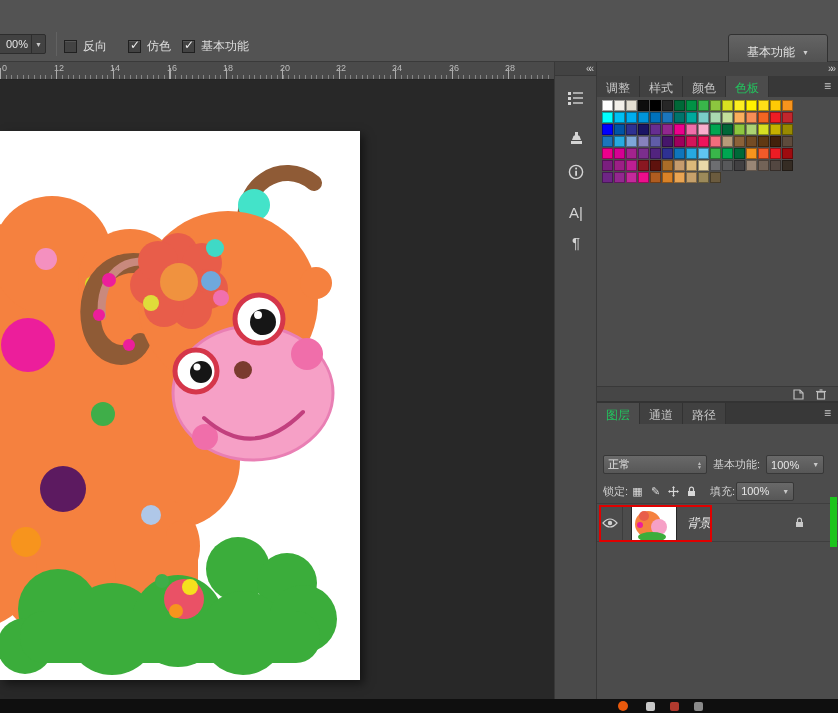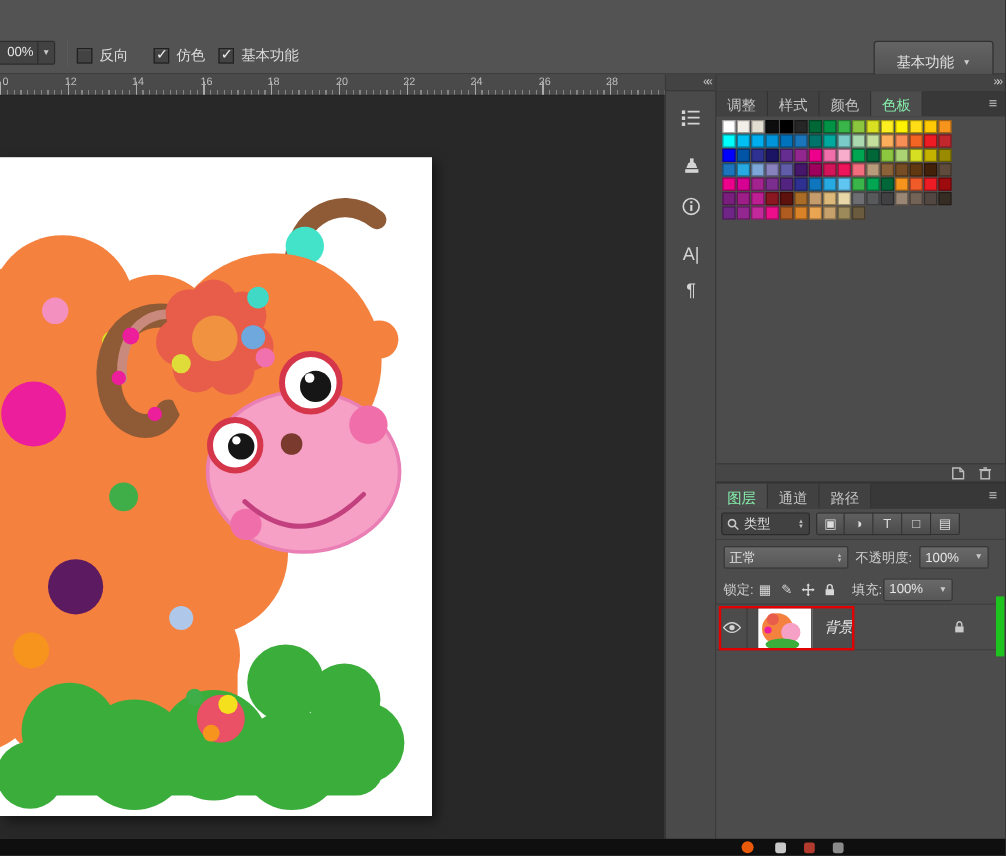--- a/index.html
+++ b/index.html
@@ -45,21 +45,21 @@
   .strip-btn { position:absolute; left:6px; width:30px; height:28px; display:flex; align-items:center; justify-content:center; color:#d4d4d4; border-radius:3px; }
   .strip-btn .big { font-size:15px; }
 
   
   .panels { position:absolute; left:597px; top:0; width:241px; height:637px; background:#333333; }
   .dock-header { position:absolute; top:0; left:0; right:0; height:14px; background:#434343; text-align:right; color:#c4c4c4; font-size:10px; line-height:12px; padding:1px 5px 0 0; letter-spacing:-3px; }
   .tabbar { position:absolute; left:0; right:0; height:21px; background:#383838; display:flex; align-items:stretch; }
   .t-swatches { top:14px; }
   .t-layers { top:341px; }
   .tab { padding:4px 9px 0; font-size:12px; color:#c4c4c4; background:#414141; border-right:1px solid #323232; }
-  .tab.active { background:#4c4c4c; color:#86efac; }
+  .tab.active { background:#4c4c4c; color:#22c55e; }
   .panel-menu { margin-left:auto; padding:3px 7px 0; color:#c8c8c8; font-size:12px; }
 
   .swatch-panel-body { position:absolute; top:35px; left:0; right:0; height:304px; background:#4c4c4c; }
   .swatch-grid { position:absolute; left:5px; top:3px; width:194px; display:grid; grid-template-columns:repeat(16,12px); grid-auto-rows:12px; }
   .swatch { width:11px; height:11px; outline:1px solid rgba(0,0,0,.35); outline-offset:-1px; }
   .swatch.empty { outline:none; background:transparent; }
   .panel-footer { position:absolute; bottom:0; left:0; right:0; height:15px; border-top:1px solid #393939; background:#464646; display:flex; justify-content:flex-end; align-items:center; gap:12px; padding-right:12px; }
 
   .layers-body { position:absolute; top:362px; left:0; right:0; bottom:0; background:#4c4c4c; }
   .filter-row { position:absolute; top:0; left:0; right:0; height:26px; padding:3px 4px; border-bottom:1px solid #3f3f3f; display:flex; align-items:center; }
@@ -414,50 +414,30 @@
       </div>
 
       <div class="tabbar t-layers">
         <span class="tab active">图层</span>
         <span class="tab">通道</span>
         <span class="tab">路径</span>
         <span class="panel-menu">≡</span>
       </div>
 
       <div class="layers-body">
-        <div class="filter-row">
-          <div class="kind-combo">
-            <svg width="10" height="10" viewBox="0 0 10 10">
-                <circle cx="4" cy="4" r="3" fill="none" stroke="#c8c8c8" stroke-width="1.3"></circle>
-                <line x1="6.3" y1="6.3" x2="9.3" y2="9.3" stroke="#c8c8c8" stroke-width="1.3"></line>
-              </svg>
-            <span class="lbl">类型</span>
-            <span class="updown">
-                <span>▲</span>
-                <span>▼</span>
-              </span>
-          </div>
-          <div class="filter-btns">
-            <span class="fbtn">▣</span>
-            <span class="fbtn">◑</span>
-            <span class="fbtn">T</span>
-            <span class="fbtn">□</span>
-            <span class="fbtn">▤</span>
-          </div>
-        </div>
 
         <div class="blend-row">
           <div class="combo blend-combo">
             <span class="lbl">正常</span>
             <span class="updown">
                 <span>▲</span>
                 <span>▼</span>
               </span>
           </div>
-          <span class="small-label">不透明度:</span>
+          <span class="small-label">基本功能:</span>
           <div class="value-combo">
             <span class="lbl">100%</span>
             <span class="dd">▼</span>
           </div>
         </div>
 
         <div class="lock-row">
           <span class="small-label">锁定:</span>
           <span class="lock-btn">▦</span>
           <span class="lock-btn">✎</span>

